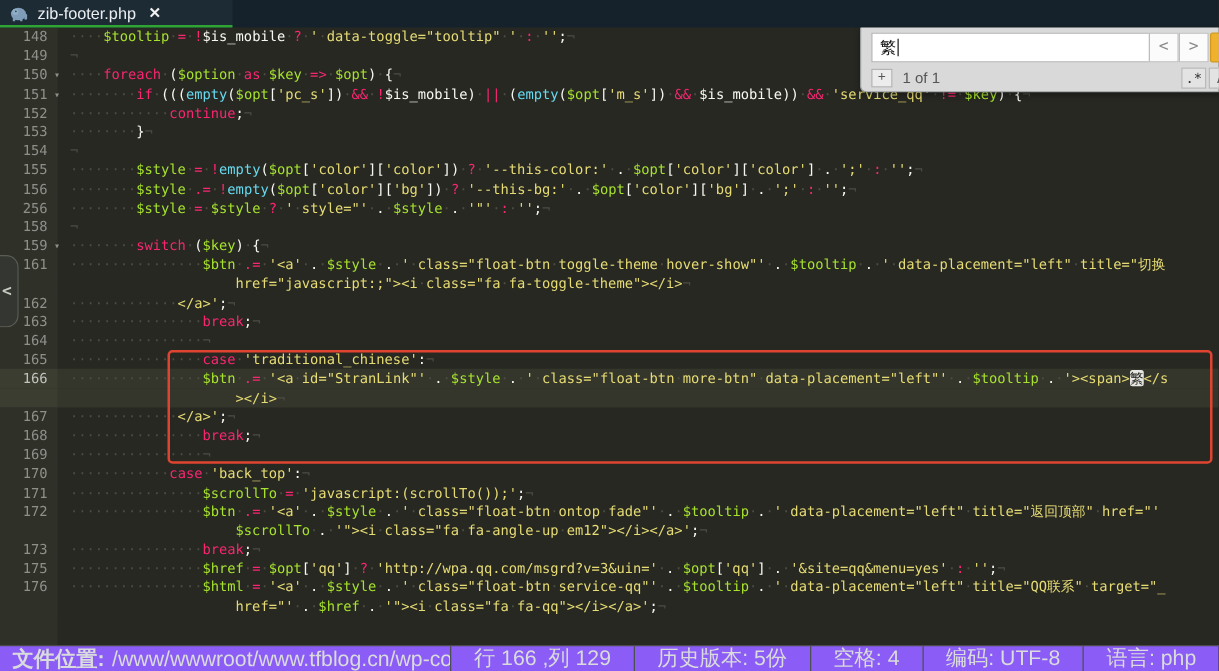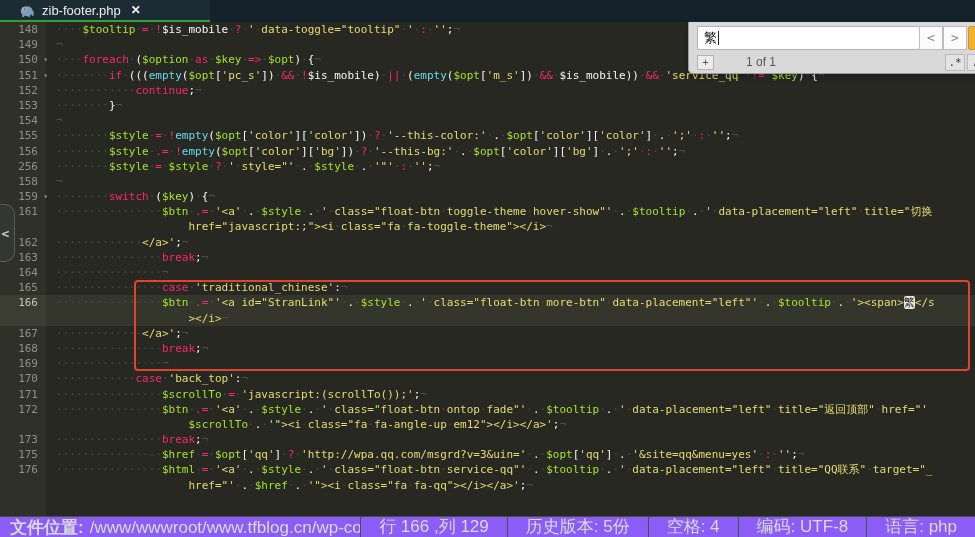--- a/index.html
+++ b/index.html
@@ -9,21 +9,21 @@
     -webkit-font-smoothing:antialiased;
   }
   
   .tabbar{
     position:absolute;top:0;left:0;width:975px;height:22px;
     background:#15222b;z-index:5;
   }
   .tab{
     position:absolute;top:0;left:0;height:20px;width:170px;
     background:#1d2b34;border-bottom:2px solid #2fa434;
-    display:flex;align-items:center;padding:0 20px;box-sizing:content-box;
+    display:flex;align-items:center;padding:0 8px;box-sizing:content-box;
     cursor:pointer;
   }
   .tab .ficon{width:15px;height:14px;margin-right:7px;flex:none;margin-top:1px;}
   .tab .ttl{color:#e9edf0;font-size:13px;white-space:nowrap;overflow:hidden;}
   .tab .cls{color:#f2f2f2;font-size:12px;font-weight:bold;margin-left:10px;cursor:pointer;}
   
   .editor{
     position:absolute;top:22px;left:0;width:975px;height:494px;
     background:#272822;overflow:hidden;z-index:1;
   }
@@ -85,21 +85,21 @@
   .s-yellow{
     position:absolute;left:279px;top:4px;width:34px;height:24px;
     background:#f0b22e;border:1px solid #cf9a1f;border-radius:2px;cursor:pointer;
     box-sizing:border-box;
   }
   .s-plus{
     position:absolute;left:8px;top:33px;width:17px;height:15px;
     background:#ececec;border:1px solid #b3b3b3;color:#555;font-size:11px;
     line-height:13px;text-align:center;cursor:pointer;box-sizing:border-box;
   }
-  .s-count{position:absolute;left:33px;top:33px;font-size:12px;color:#555;line-height:15px;margin-left:24px;}
+  .s-count{position:absolute;left:33px;top:33px;font-size:12px;color:#555;line-height:15px;}
   .s-toggle{
     position:absolute;top:32px;height:17px;min-width:20px;
     background:#e3e3e3;border:1px solid #b9b9b9;color:#333;font-size:11px;
     line-height:15px;text-align:center;cursor:pointer;box-sizing:border-box;
     padding:0 2px;font-family:"DejaVu Sans Mono",monospace;
   }
   .s-regex{left:256px;}
   .s-case{left:278px;}
   
   .statusbar{

